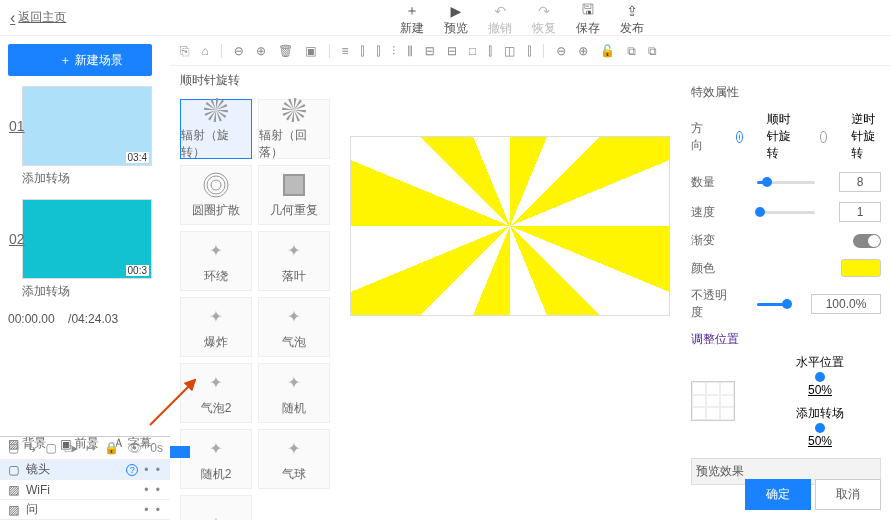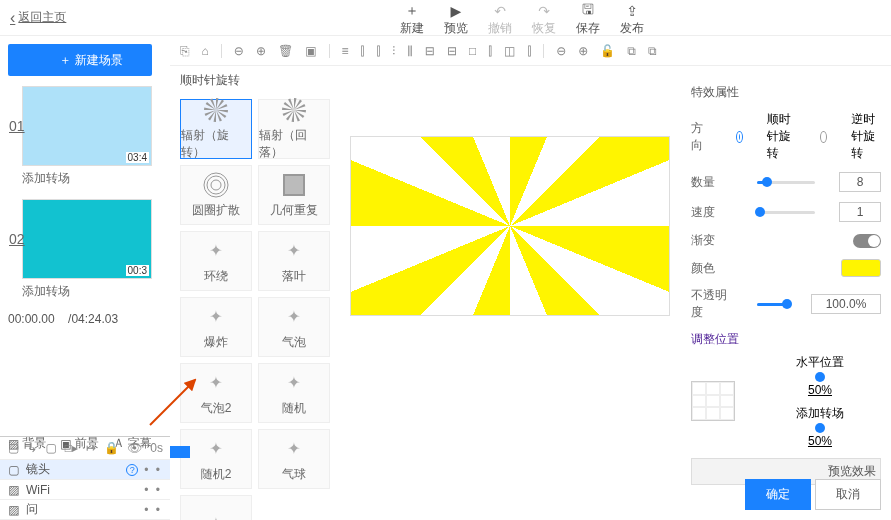--- a/index.html
+++ b/index.html
@@ -56,21 +56,21 @@
 .slider .fill{position:absolute;left:0;top:0;bottom:0;background:#1a82ff;border-radius:2px;}
 .slider .thumb{position:absolute;top:50%;transform:translate(-50%,-50%);width:10px;height:10px;background:#1a82ff;border-radius:50%;}
 .num-box{width:42px;height:20px;border:1px solid #ccc;text-align:center;color:#555;line-height:18px;background:#fff;}
 .color-sw{width:40px;height:18px;background:#fff500;border:1px solid #ccc;border-radius:3px;}
 .toggle{width:28px;height:14px;background:#888;border-radius:7px;position:relative;}
 .toggle::after{content:"";position:absolute;right:1px;top:1px;width:12px;height:12px;background:#fff;border-radius:50%;}
 .pos-grid{width:44px;height:40px;border:1px solid #ccc;display:grid;grid-template-columns:1fr 1fr 1fr;grid-template-rows:1fr 1fr 1fr;}
 .pos-grid div{border:1px solid #eee;}
 .pos-sub{display:flex;flex-direction:column;gap:8px;flex:1;}
 .pos-sub-row{display:flex;align-items:center;gap:6px;flex-direction:column;}
-.preview-btn{background:#f3f3f3;border:1px solid #ddd;text-align:right;padding:4px;color:#555;margin-top:6px;cursor:pointer;}
+.preview-btn{background:#f3f3f3;border:1px solid #ddd;text-align:left;padding:4px;color:#555;margin-top:6px;cursor:pointer;}
 .dlg-btns{position:absolute;right:10px;bottom:10px;display:flex;gap:4px;}
 .btn{padding:6px 20px;border:1px solid #ccc;background:#fff;color:#555;cursor:pointer;}
 .btn.primary{background:#1a82ff;border-color:#1a82ff;color:#fff;}
 
 .arrow{position:absolute;left:145px;top:370px;width:60px;height:60px;pointer-events:none;}
 .arrow svg{width:100%;height:100%;}
 
 .time-strip{position:absolute;left:170px;bottom:62px;height:12px;width:20px;background:#1a82ff;}
 </style>
 </head>

